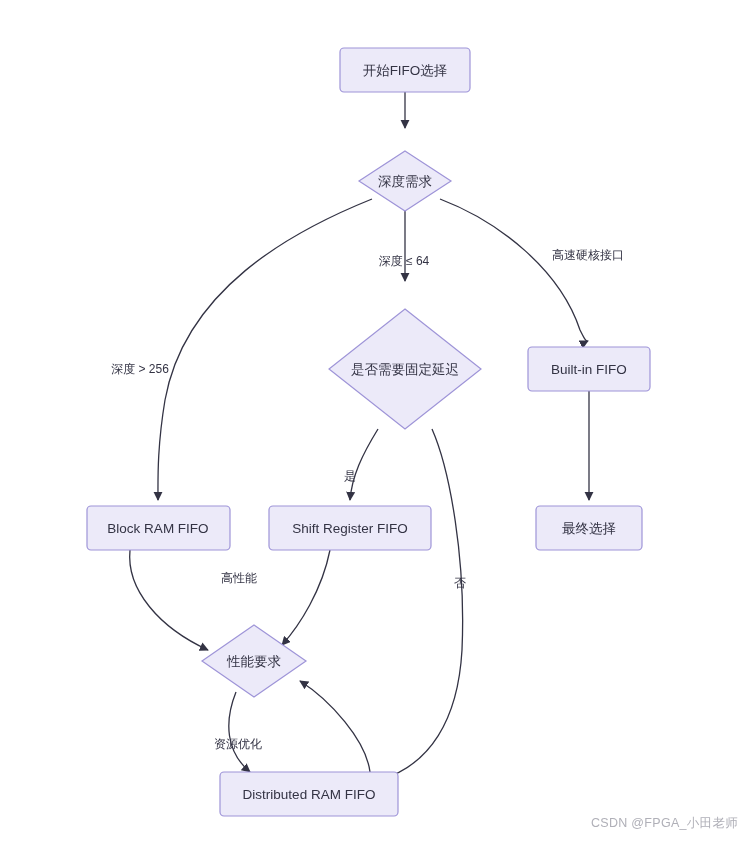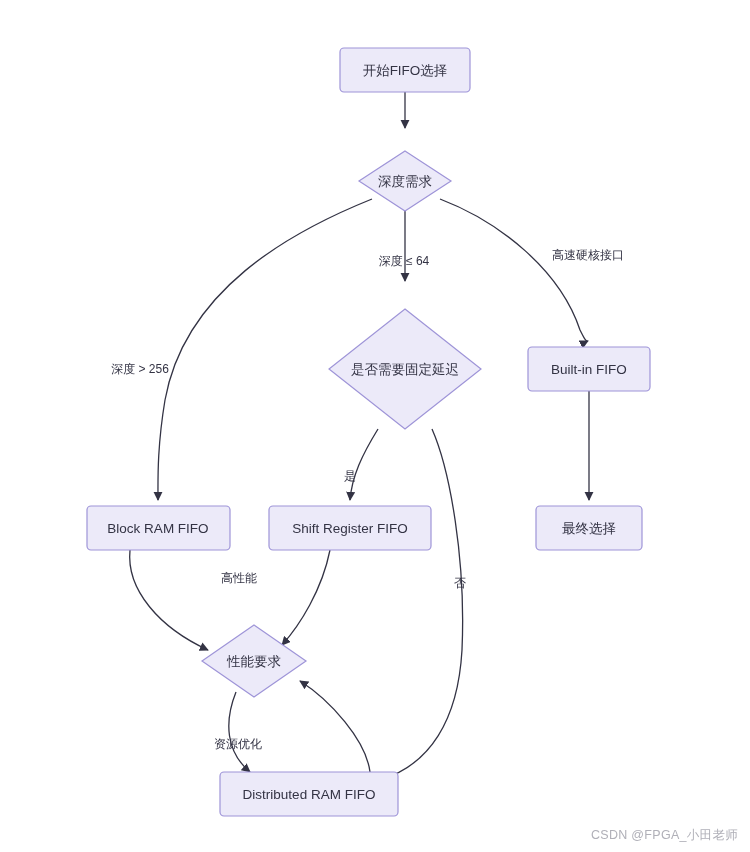--- a/index.html
+++ b/index.html
@@ -32,21 +32,21 @@
     fill: #333344;
   }
   .edge-label {
     font-family: "Liberation Sans", sans-serif;
     font-size: 12px;
     fill: #333344;
   }
   .watermark {
     position: absolute;
     right: 12px;
-    bottom: 8px;
+    bottom: 20px;
     font-family: "Liberation Sans", sans-serif;
     font-size: 12.5px;
     color: #b0b0b8;
     letter-spacing: 0.3px;
   }
 </style>
 </head>
 <body>
 
 <div id="diagram-root">

